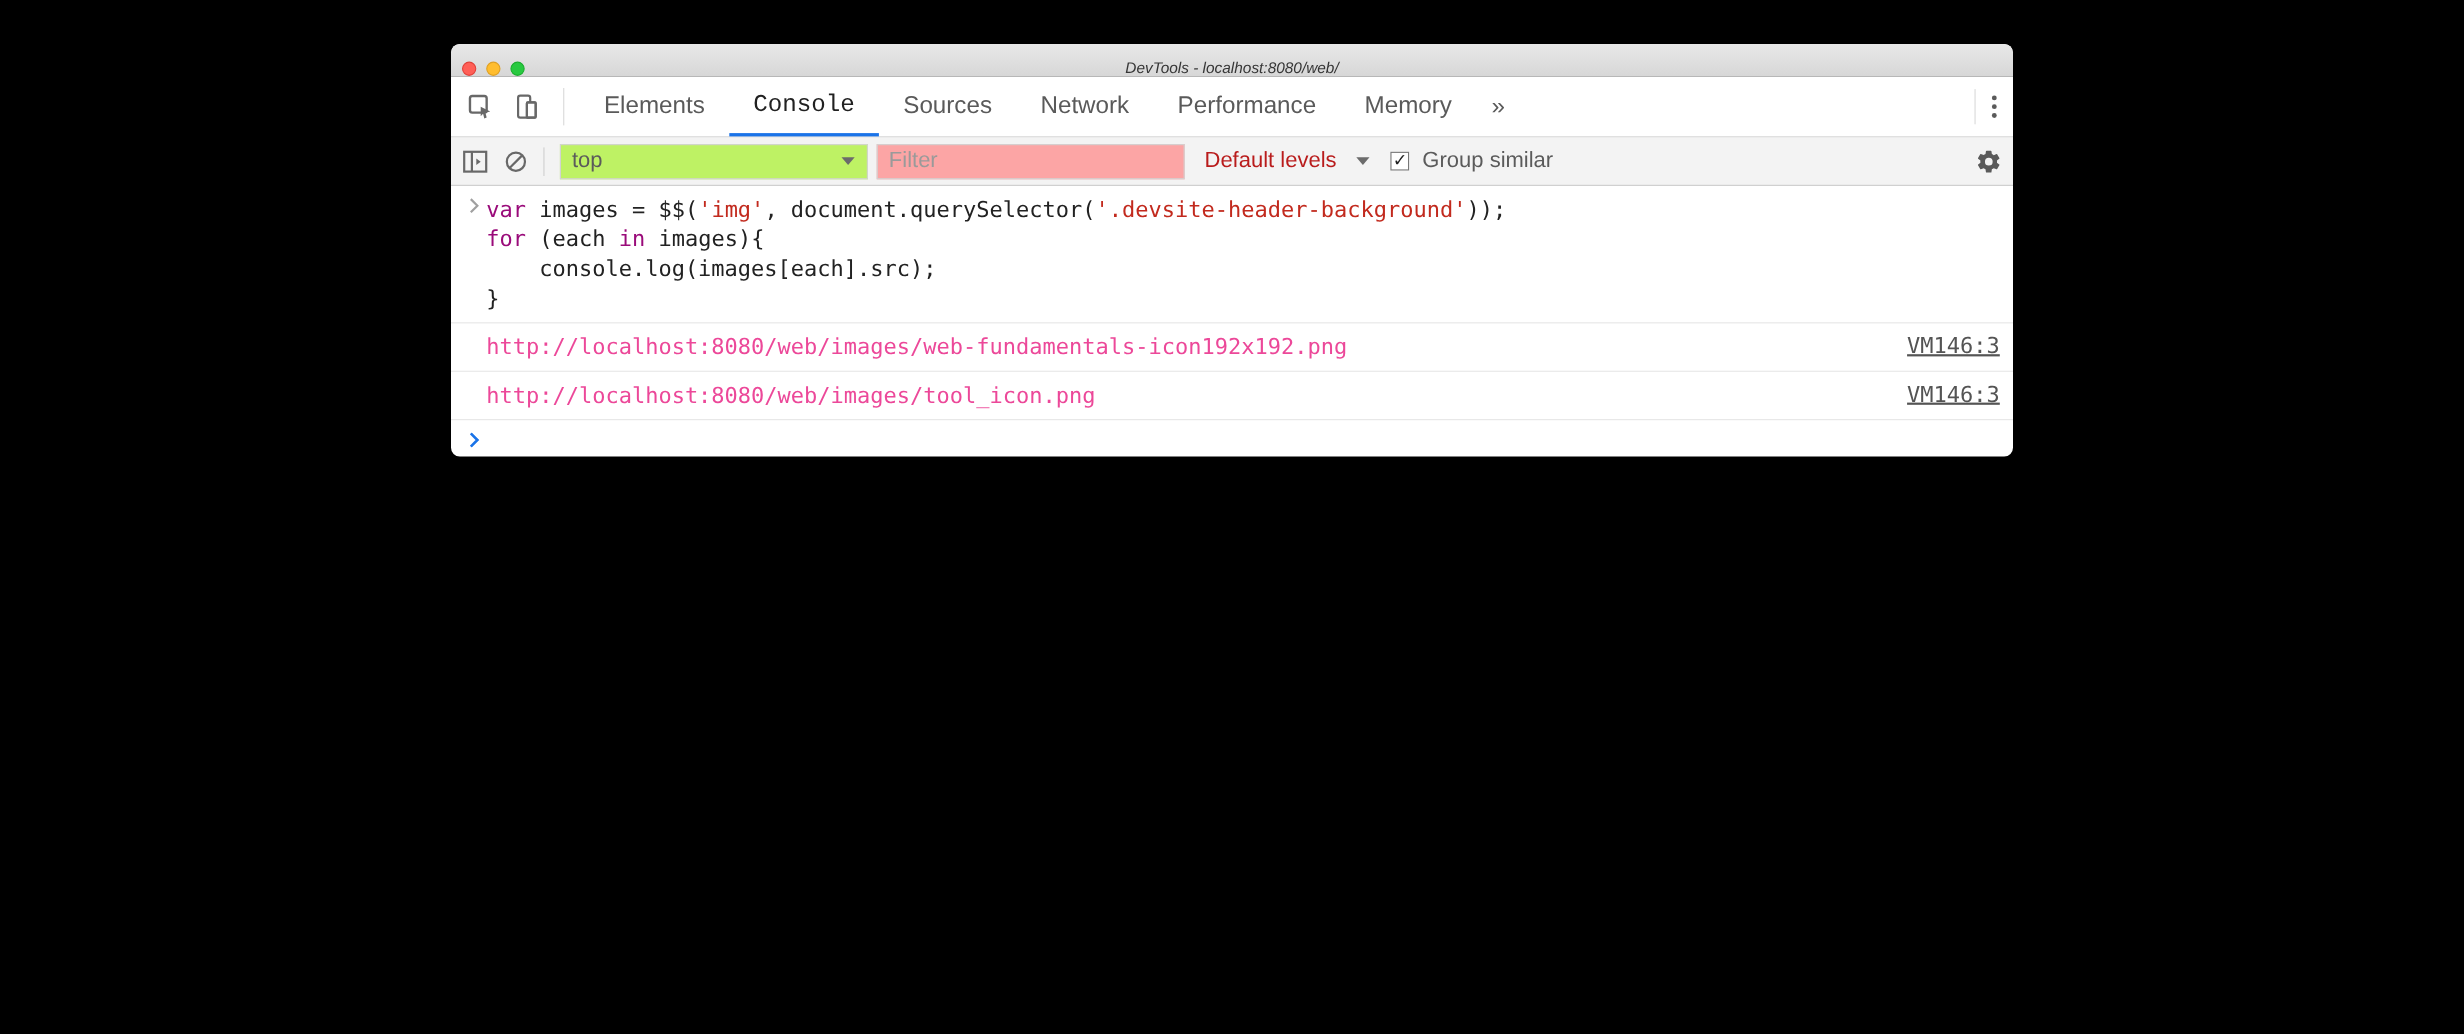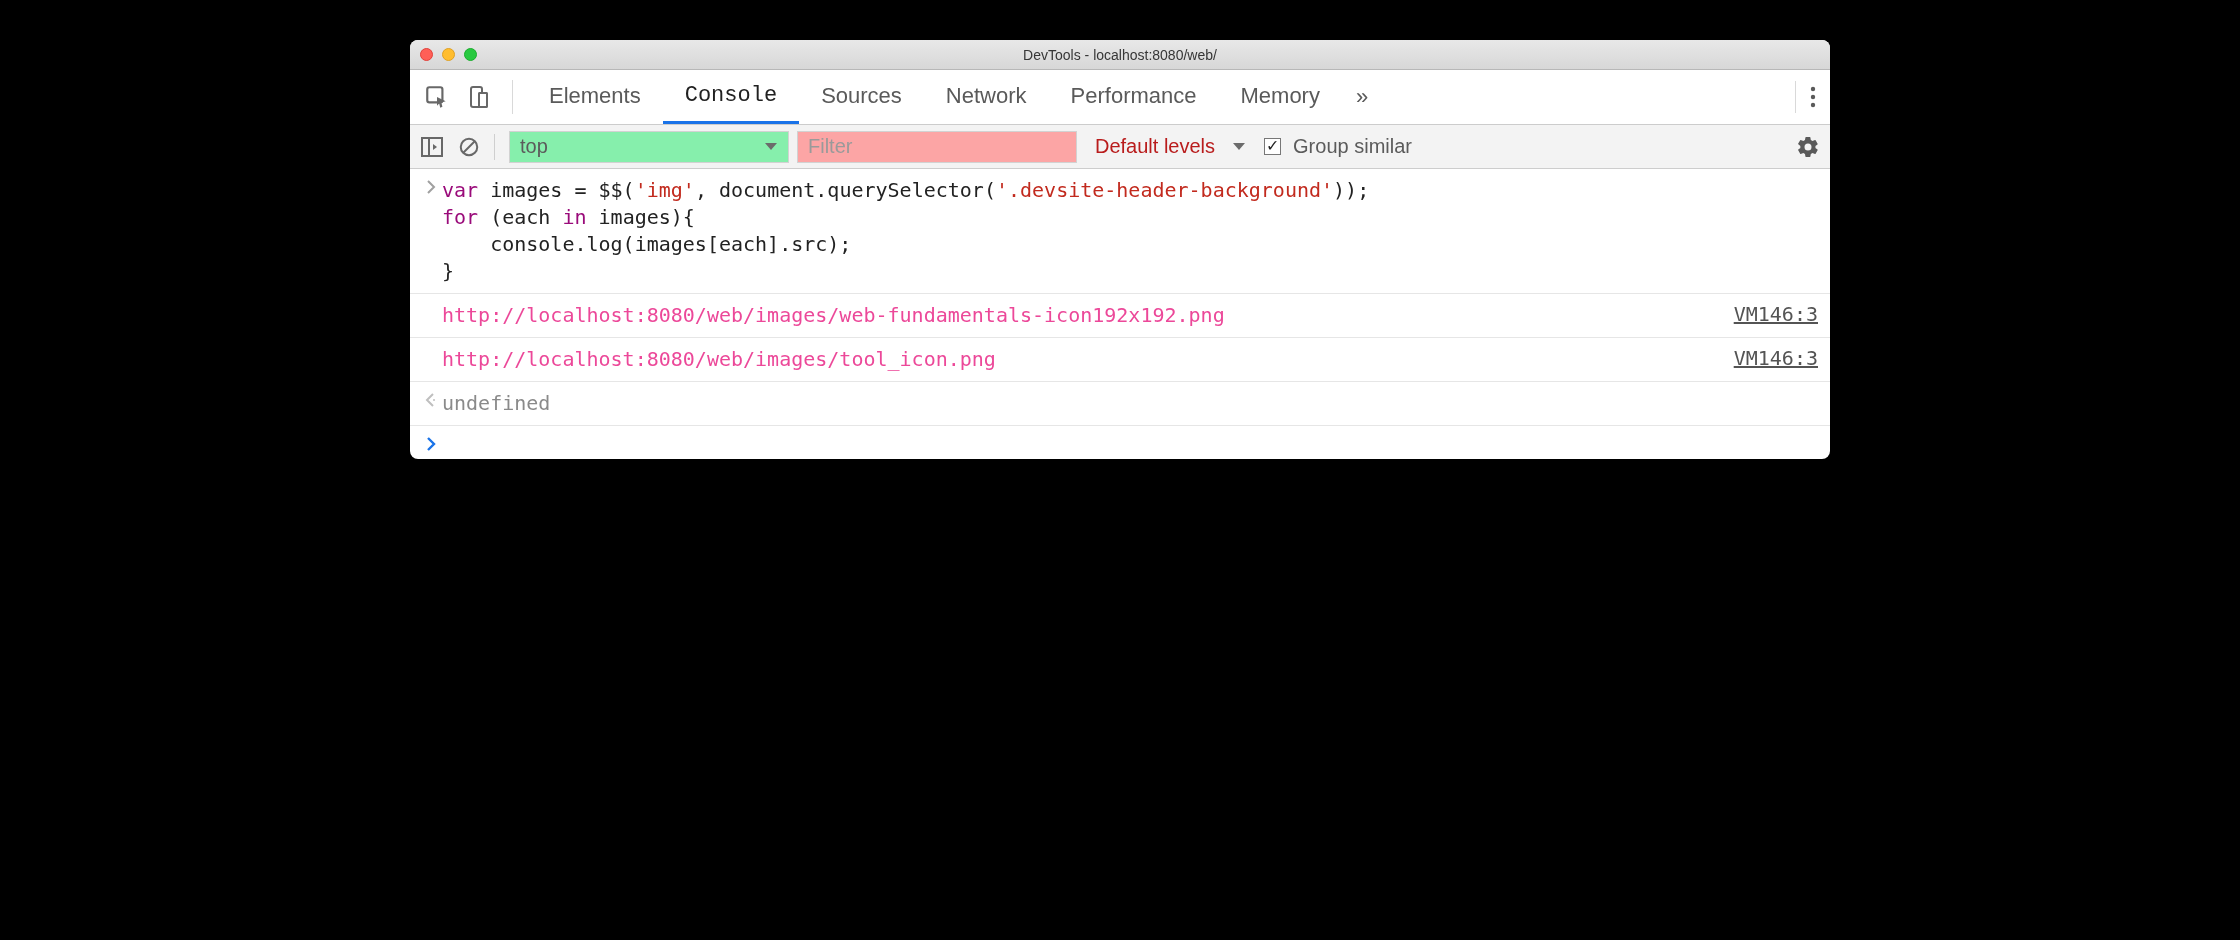--- a/index.html
+++ b/index.html
@@ -19,23 +19,24 @@
     border-radius: 8px;
     overflow: hidden;
     box-shadow: 0 10px 40px rgba(0,0,0,0.5);
   }
   
   .titlebar {
     height: 30px;
     background: linear-gradient(#e8e8e8, #d7d7d7);
     border-bottom: 1px solid #b7b7b7;
     display: flex;
-    align-items: center;
+    align-items: flex-end;
     position: relative;
     padding: 0 10px;
+    font-style: italic;
   }
   .traffic-lights { display: flex; gap: 9px; }
   .tl { width: 13px; height: 13px; border-radius: 50%; }
   .tl.red { background:#ff5f57;border:1px solid #e1413a;}
   .tl.yellow{background:#ffbd2e;border:1px solid #dfa023;}
   .tl.green{background:#28c940;border:1px solid #1bad2e;}
   .titlebar-title{
     position:absolute;left:0;right:0;text-align:center;
     font-size:14px;color:#363636;pointer-events:none;
   }
@@ -54,21 +55,21 @@
   .tab.active{color:#212121;border-bottom-color:#1a73e8;font-family:Liberation Mono, monospace;}
   .tabs-overflow{display:flex;align-items:center;padding:0 8px;color:#5a5a5a;font-size:22px;}
   .tabs-more{margin-left:auto;display:flex;align-items:center;color:#5a5a5a;border-left:1px solid #d9d9d9;height:60%;padding-left:14px;}
   
   .console-toolbar{
     height:44px;display:flex;align-items:center;border-bottom:1px solid #cdcdcd;
     padding:0 10px;gap:8px;background:#f3f3f3;
   }
   .ct-divider{width:1px;height:26px;background:#cfcfcf;margin:0 6px;}
   .context-select{
-    flex:0 0 280px;height:32px;background:#86efac;border:1px solid #d2d2d2;
+    flex:0 0 280px;height:32px;background:#bef264;border:1px solid #d2d2d2;
     display:flex;align-items:center;justify-content:space-between;padding:0 10px;
     color:#5b5b5b;font-size:20px;
   }
   .filter-input{
     width:280px;height:32px;border:1px solid #d2d2d2;background:#fca5a5;
     font-size:20px;padding:0 10px;color:#333;
   }
   .filter-input::placeholder{color:#9a9a9a;}
   .levels{
     display:flex;align-items:center;gap:17px;color:#b91c1c;font-size:20px;padding:0 10px;
@@ -204,29 +205,20 @@
       <span class="content log-url">http://localhost:8080/web/images/web-fundamentals-icon192x192.png</span>
       <span class="source-link">VM146:3</span>
     </div>
 
     <div class="row">
       <div class="gutter"></div>
       <span class="content log-url">http://localhost:8080/web/images/tool_icon.png</span>
       <span class="source-link">VM146:3</span>
     </div>
 
-    <div class="row">
-      <div class="gutter ret-arrow">
-        <svg width="12" height="14" viewBox="0 0 12 14">
-            <path d="M8 1 L2 7 L8 13" fill="none" stroke="#bfbfbf" stroke-width="2"></path>
-            <circle cx="9" cy="7" r="1" fill="#bfbfbf"></circle>
-          </svg>
-      </div>
-      <span class="content undefined-text">undefined</span>
-    </div>
 
     <div class="row" style="border-bottom:none;">
       <div class="gutter prompt-caret">
         <svg width="10" height="14" viewBox="0 0 10 14">
             <path d="M2 1 L8 7 L2 13" fill="none" stroke="#1a73e8" stroke-width="2.4"></path>
           </svg>
       </div>
       <div class="content"></div>
     </div>
 

